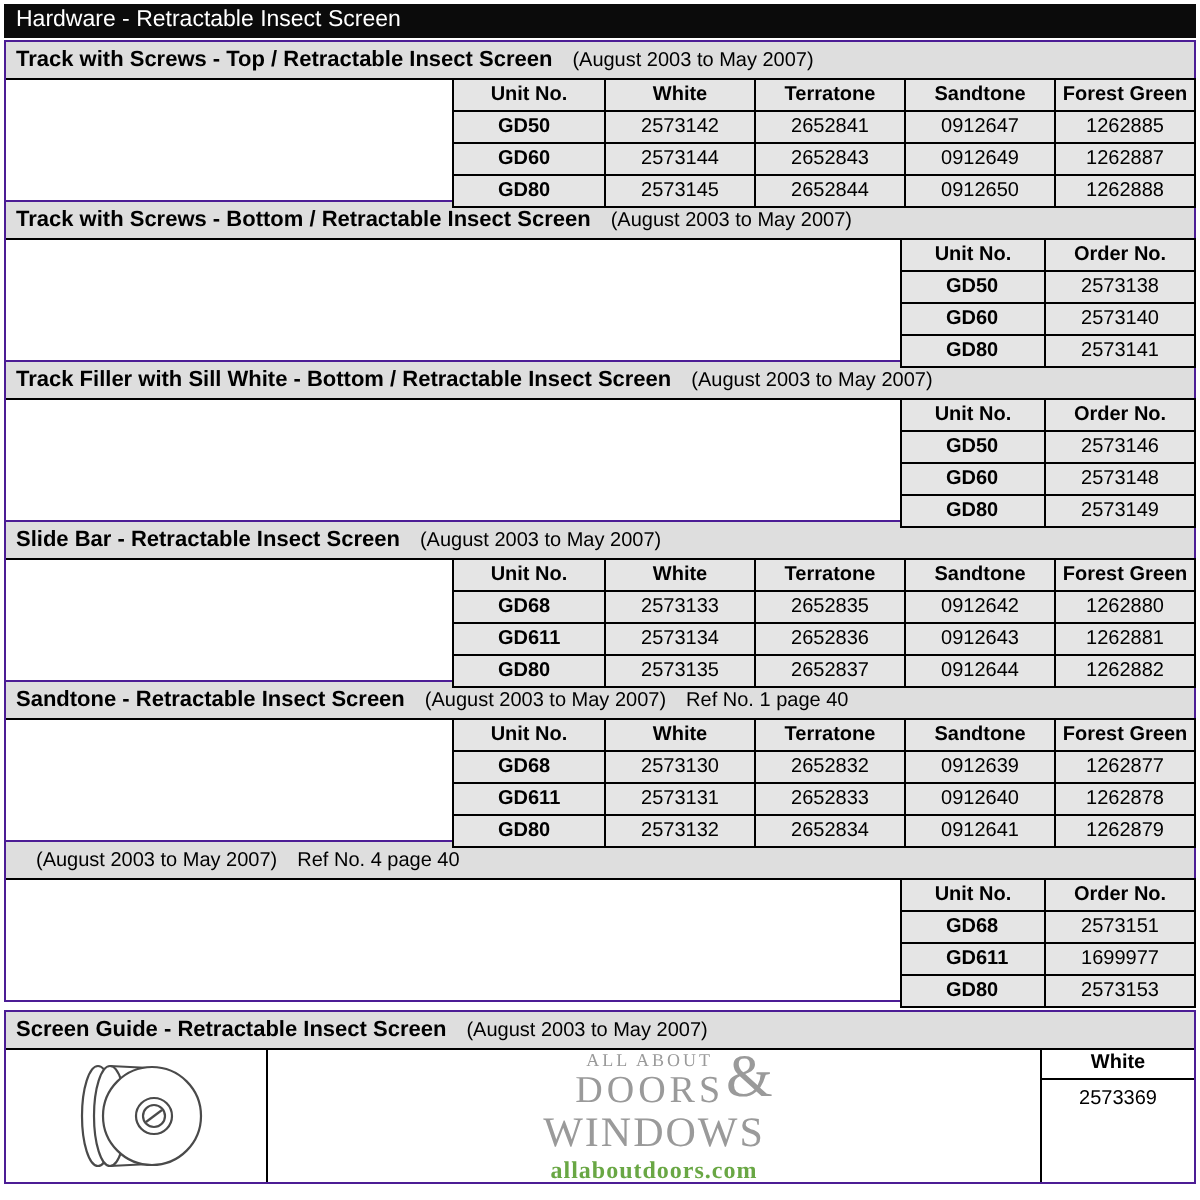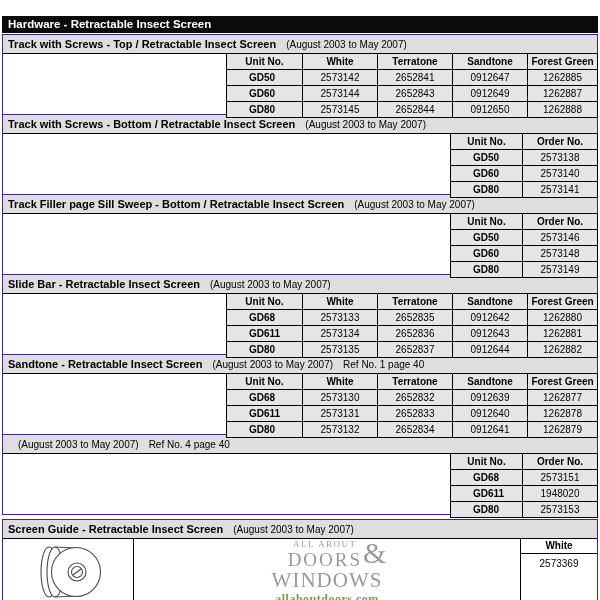--- a/index.html
+++ b/index.html
@@ -1,22 +1,22 @@
 <!DOCTYPE html>
 <html><head>
 <meta charset="utf-8">
 <style>
   html,body { margin:0; padding:0; background:#fff; }
   body { width:600px; height:600px; font-family:"Liberation Sans", sans-serif; color:#000; }
   .page { position:relative; width:596px; height:596px; padding:2px; }
 
   .titlebar {
     height:17px; background:#0b0b0b; color:#fff;
-    font-size:11.5px; font-weight:bold; line-height:17px;
-    padding-left:6px; margin-bottom:2px;margin-top:14px;
+    font-size:11.5px; font-weight:normal; line-height:17px;
+    padding-left:6px; margin-bottom:2px;
   }
 
   .section { border:1px solid #4c1d95; margin-top:-1px; background:#fff; }
   .sec-head {
     height:18px; background:#dedede; border-bottom:1px solid #000;
     display:flex; align-items:center; padding-left:5px;
     font-size:11px; white-space:nowrap; overflow:hidden;
   }
   .sec-head .h { font-weight:bold; }
   .sec-head .d { font-size:10px; margin-left:10px; }
@@ -145,21 +145,21 @@
               <td class="unit">GD80</td>
               <td>2573141</td>
             </tr>
           </tbody>
         </table>
     </div>
   </div>
 
   <div class="section">
     <div class="sec-head">
-      <span class="h">Track Filler page Sill Sweep - Bottom / Retractable Insect Screen</span>
+      <span class="h">Track Filler with Sill White - Bottom / Retractable Insect Screen</span>
       <span class="d">(August 2003 to May 2007)</span>
     </div>
     <div class="sec-body">
       <table class="parts">
           <colgroup>
             <col style="width: 72px;">
             <col style="width: 75px;">
           </colgroup>
           <thead>
             <tr>
@@ -303,21 +303,21 @@
               <th>Order No.</th>
             </tr>
           </thead>
           <tbody>
             <tr>
               <td class="unit">GD68</td>
               <td>2573151</td>
             </tr>
             <tr>
               <td class="unit">GD611</td>
-              <td>1948020</td>
+              <td>1699977</td>
             </tr>
             <tr>
               <td class="unit">GD80</td>
               <td>2573153</td>
             </tr>
           </tbody>
         </table>
     </div>
   </div>
 

